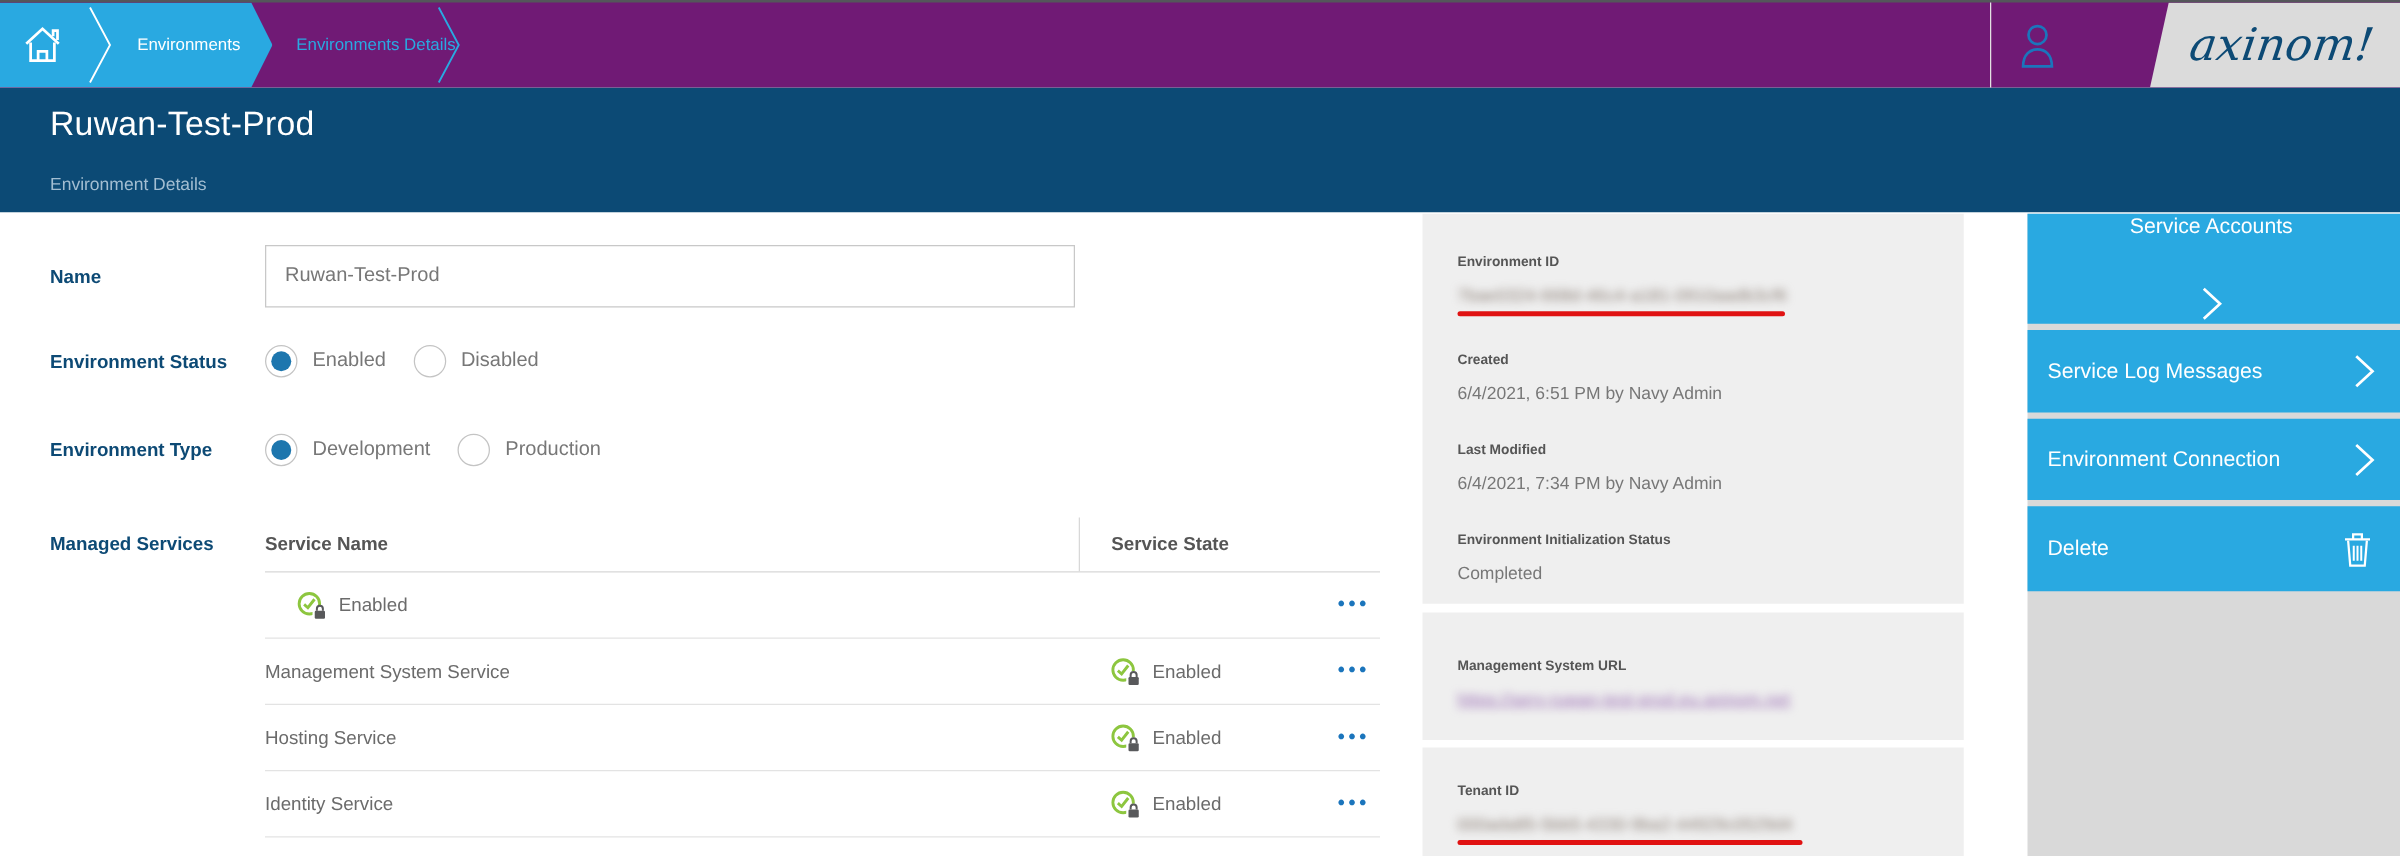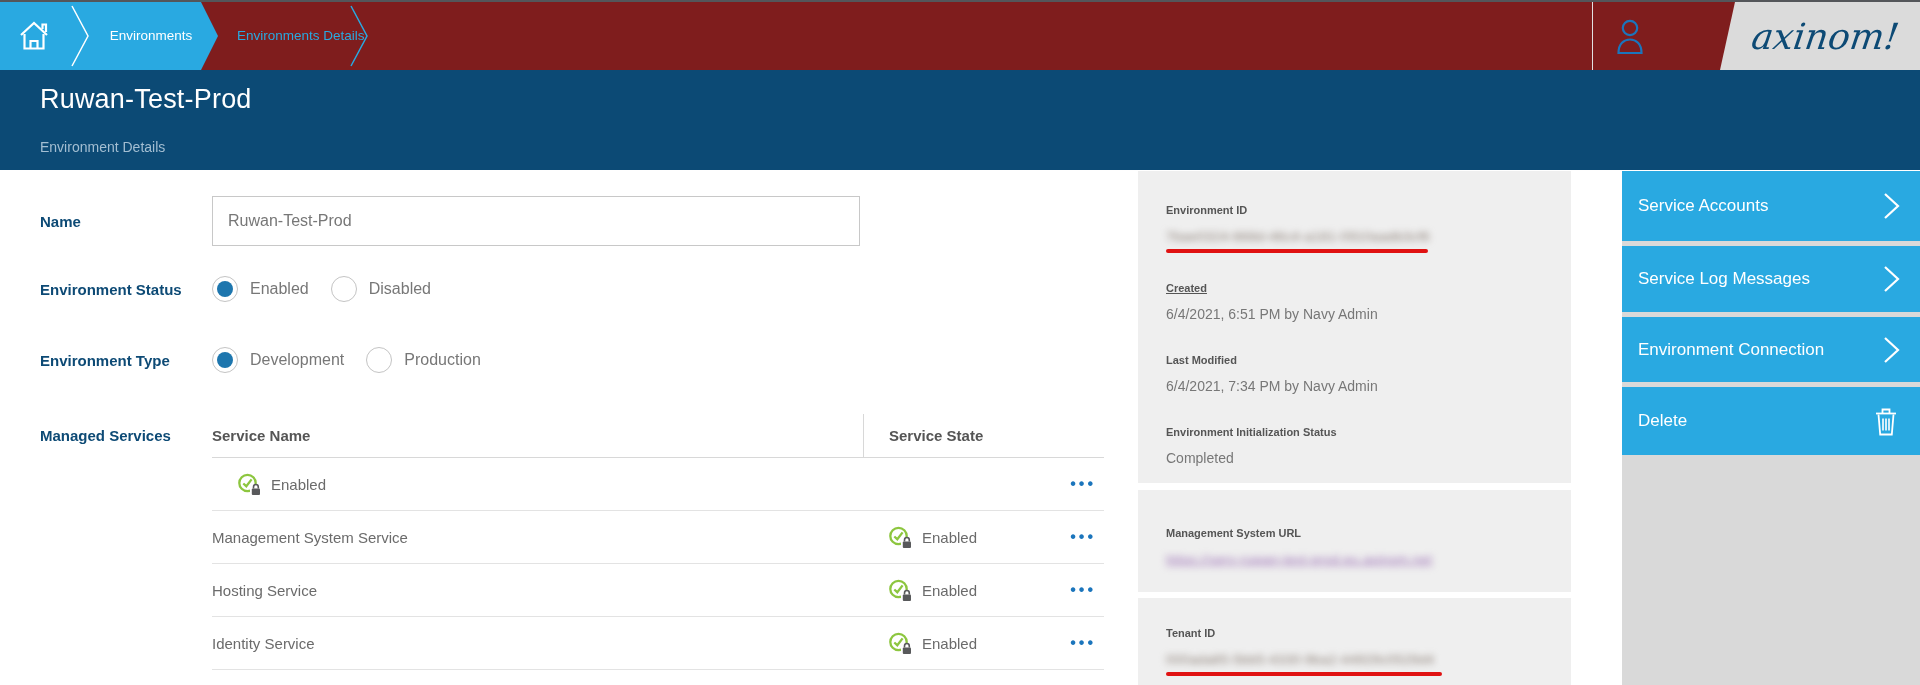--- a/index.html
+++ b/index.html
@@ -1,20 +1,20 @@
 <!DOCTYPE html>
 <html><head>
 <meta charset="utf-8">
 <style>
   * { margin:0; padding:0; box-sizing:border-box; }
   html,body { width:1920px; height:685px; overflow:hidden; background:#fff;
     font-family:"Liberation Sans", sans-serif; }
 
   
-  .topbar { position:relative; height:70px; background:#7f1d1d; border-top:2px solid #54565a; }
+  .topbar { position:relative; height:70px; background:#701a75; border-top:2px solid #54565a; }
   .bc-blue { position:absolute; left:0; top:0; width:218px; height:68px; background:#29a9e1;
     clip-path:polygon(0 0, 201px 0, 218px 34px, 201px 68px, 0 68px); }
   .home-btn { position:absolute; left:17px; top:17px; width:34px; height:34px; cursor:pointer; }
   .bc-sep { position:absolute; left:0; top:0; }
   .bc-env-label { position:absolute; left:103px; top:0; width:96px; height:68px; line-height:68px;
     text-align:center; color:#fff; font-size:13.5px; cursor:pointer; }
   .bc-details-label { position:absolute; left:237px; top:0; height:68px; line-height:68px;
     color:#29a9e1; font-size:13.5px; cursor:pointer; }
   .bc-chev2 { position:absolute; left:348px; top:0; }
   .top-divider { position:absolute; left:1592px; top:0; width:1px; height:68px; background:#e2e2e2; }
@@ -72,27 +72,27 @@
   .card-1 { height:312px; }
   .card-2 { height:102px; margin-top:7px; padding-top:34px; }
   .card-3 { flex:1; margin-top:6px; padding-top:26px; }
   .fld-label { font-weight:bold; font-size:11px; color:#555; line-height:18px; }
   .fld-value { font-size:14px; color:#777; line-height:17px; margin-top:9px; }
   .fld-blur { filter:blur(3.5px); color:#8a7d74; font-size:13.5px; letter-spacing:.3px; }
   .fld-link { color:#9b6fb5; text-decoration:underline; cursor:pointer; }
   .red-bar { height:4px; background:#e01212; border-radius:2px; margin-top:4px; }
   .bar-env { width:262px; }
   .bar-tenant { width:276px; }
-  .mt-26 { margin-top:26px;text-decoration:underline; } .mt-28 { margin-top:28px; }
+  .mt-26 { margin-top:26px; } .mt-28 { margin-top:28px; }
 
   
   .sidebar { position:absolute; left:1622px; top:1px; bottom:0; width:298px; background:#d9d9d9; }
   .side-btn { background:#29a9e1; color:#fff; font-size:17px; display:flex; align-items:center;
     justify-content:space-between; padding:0 20px 0 16px; margin-bottom:5px; cursor:pointer; }
-  .sb-1 { height:70px; } .sb-2 { height:66px; } .sb-3 { height:65px; } .sb-4 { height:68px; }
+  .sb-1 { height:88px;flex-direction:column; } .sb-2 { height:66px; } .sb-3 { height:65px; } .sb-4 { height:68px; }
   .side-icon { flex:0 0 auto; display:flex; align-items:center; }
 </style>
 </head>
 <body>
 
 <div class="topbar">
   <div class="bc-blue">
     <div class="home-btn">
       <svg width="34" height="34" viewBox="0 0 34 34">
         <path d="M4 16 L17 4 L30 16" fill="none" stroke="#fff" stroke-width="2.2"></path>

